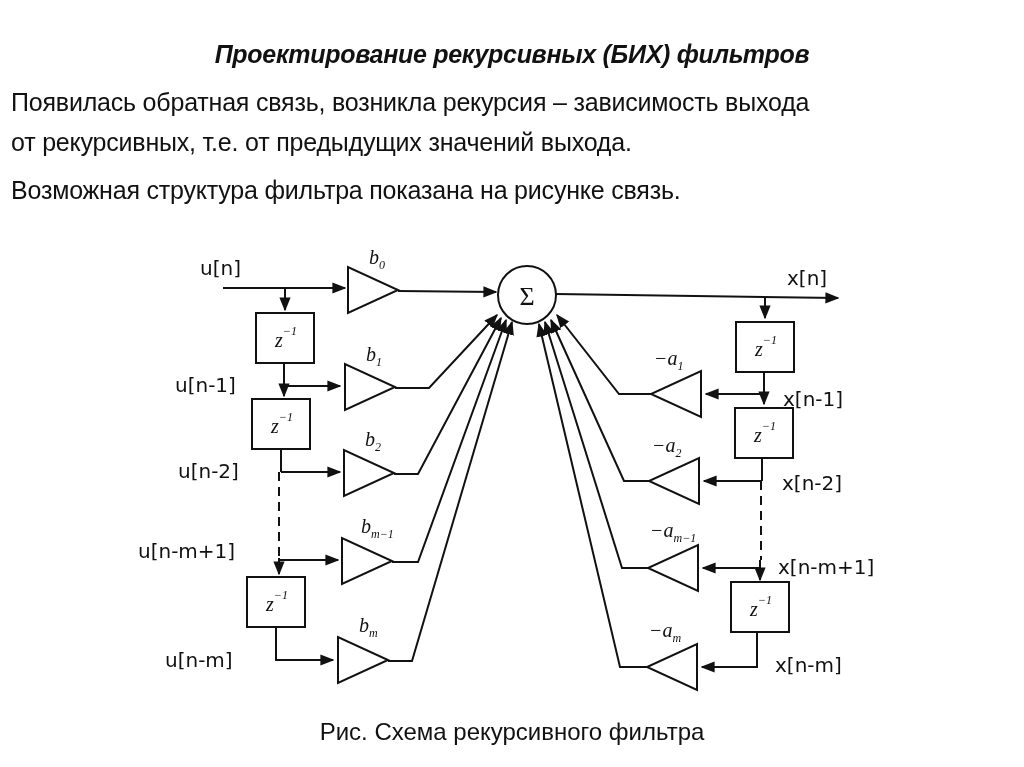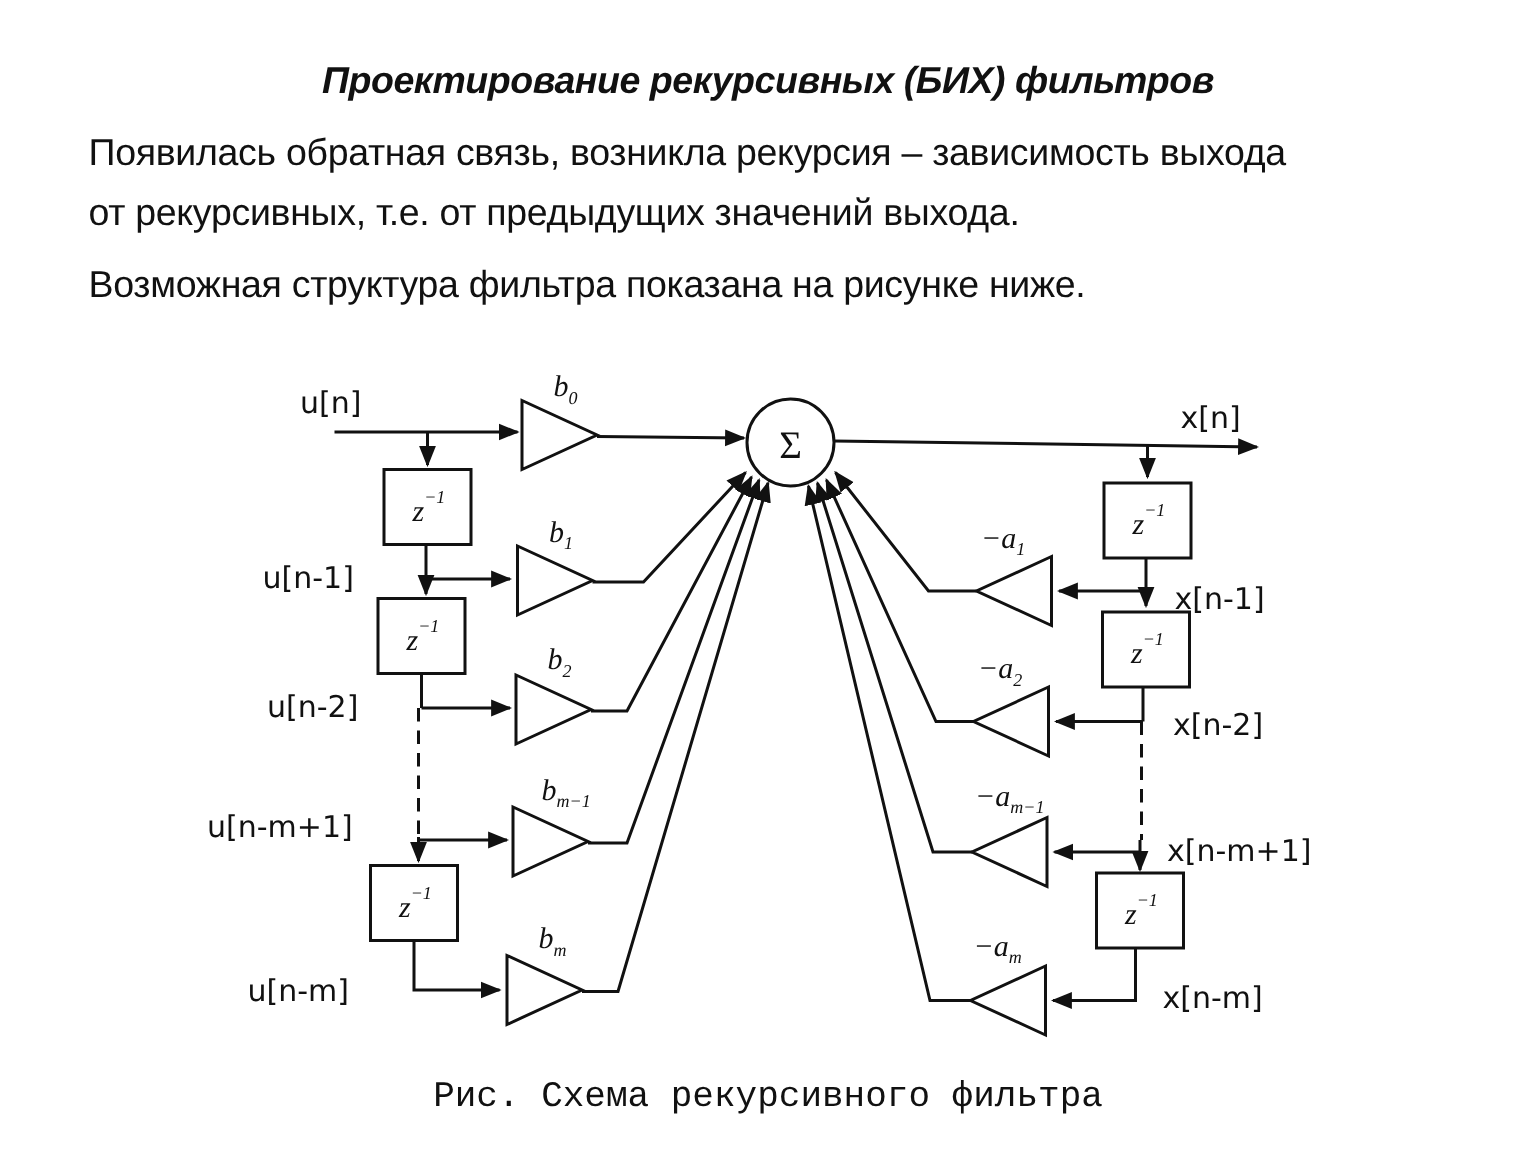--- a/index.html
+++ b/index.html
@@ -1,40 +1,40 @@
 <!DOCTYPE html>
 <html><head>
   <meta charset="utf-8">
   <style>
     html, body { margin:0; padding:0; background:#ffffff; }
     body { width:1024px; height:767px; position:relative; overflow:hidden; font-family:"Liberation Sans", sans-serif; color:#111; }
     .title { position:absolute; left:0; width:1024px; top:40px; text-align:center; font-weight:bold; font-size:25px; letter-spacing:-0.3px;font-style:italic; }
-    .para { position:absolute; left:11px; font-size:25px; letter-spacing:-0.2px; white-space:nowrap;margin-left:48px; }
+    .para { position:absolute; left:11px; font-size:25px; letter-spacing:-0.2px; white-space:nowrap; }
     #p1 { top:88px; }
     #p2 { top:128px; }
     #p3 { top:176px; }
-    .caption { position:absolute; left:0; width:1024px; top:718px; text-align:center; font-size:24px;font-family:Liberation Mono, monospace; }
+    .caption { position:absolute; left:0; width:1024px; top:718px; text-align:center; font-size:24px; }
     svg { position:absolute; left:0; top:0; }
     .sig { font-family:"DejaVu Sans", sans-serif; font-size:20px; fill:#111; }
     .coef { font-family:"Liberation Serif", serif; font-style:italic; font-size:20px; fill:#111; }
     .sub { font-family:"Liberation Serif", serif; font-style:italic; font-size:12px; fill:#111; }
     .z { font-family:"Liberation Serif", serif; font-style:italic; font-size:20px; fill:#111; }
     .zsup { font-family:"Liberation Serif", serif; font-size:12px; fill:#111; }
     .ln { stroke:#111; stroke-width:2; fill:none; }
     .box { stroke:#111; stroke-width:2; fill:#fff; }
     .tri { stroke:#111; stroke-width:2; fill:#fff; }
     .dash { stroke:#111; stroke-width:2; stroke-dasharray:9 6; fill:none; }
   </style>
 </head>
 <body>
 
 <div class="title">Проектирование рекурсивных (БИХ) фильтров</div>
 <div class="para" id="p1">Появилась обратная связь, возникла рекурсия – зависимость выхода</div>
 <div class="para" id="p2">от рекурсивных, т.е. от предыдущих значений выхода.</div>
-<div class="para" id="p3">Возможная структура фильтра показана на рисунке ниже.</div>
+<div class="para" id="p3">Возможная структура фильтра показана на рисунке связь.</div>
 
 <svg width="1024" height="767" viewBox="0 0 1024 767">
   <defs>
     <marker id="arr" viewBox="0 0 10 10" refX="9" refY="5" markerWidth="7" markerHeight="7" orient="auto-start-reverse">
       <path d="M0,1 L10,5 L0,9 z" fill="#111"></path>
     </marker>
   </defs>
 
   <g>
     <circle cx="527" cy="295" r="29" class="box"></circle>

